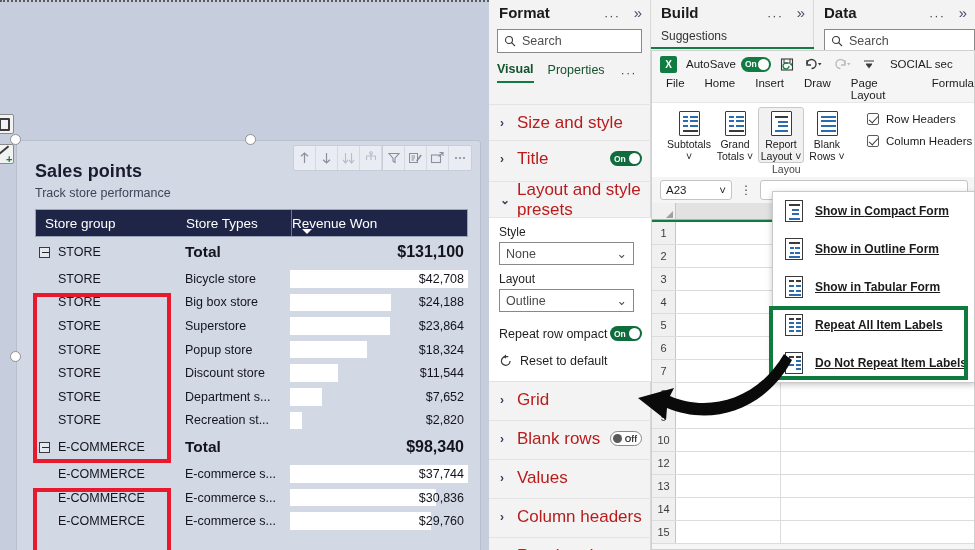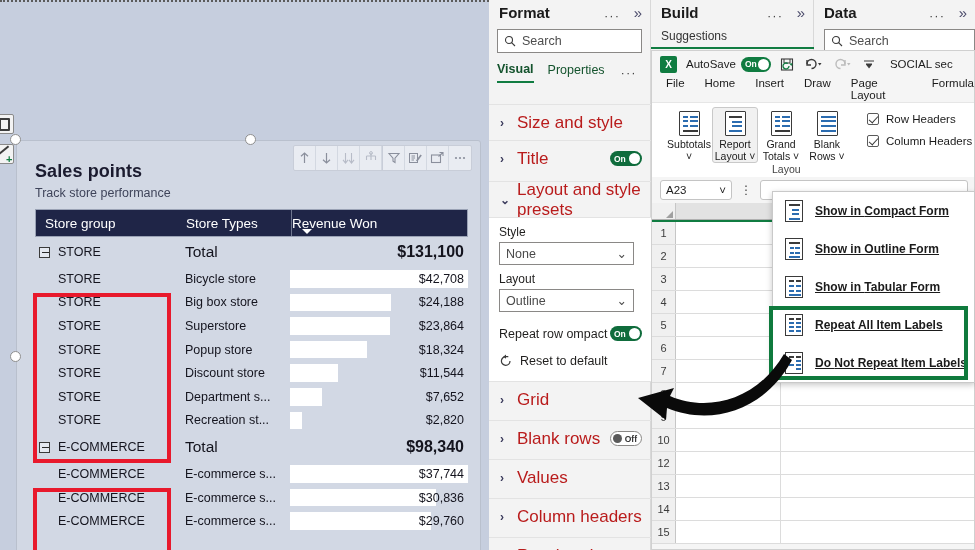--- a/index.html
+++ b/index.html
@@ -89,21 +89,21 @@
   .expander{
     width:11px;height:11px;border:1px solid #3a3a3a;background:#e4e8f0;
     margin-left:4px;margin-right:8px;position:relative;flex:none;
   }
   .expander:after{
     content:"";position:absolute;left:2px;top:4px;width:7px;height:1px;background:#2a2a2a;
   }
   .grouplabel{font-size:12.5px;}
   .grouplabel.indent{padding-left:23px;}
   .c-type{width:105px;font-size:12.5px;color:#14141e;overflow:hidden;white-space:nowrap;}
-  .c-type.bold{font-weight:normal;font-size:15.5px;}
+  .c-type.bold{font-weight:bold;font-size:15.5px;}
   .c-bar{flex:1;display:flex;align-items:center;justify-content:flex-end;position:relative;height:100%;}
   .bar{position:absolute;left:0;top:3px;bottom:3px;background:#ffffff;}
   .val{position:relative;font-size:12.5px;padding-right:4px;}
   .val.bold{font-weight:bold;font-size:16px;}
 
   
   .redbox{position:absolute;border:4px solid #e8192c;pointer-events:none;z-index:5;}
 
   
   #format-pane{
@@ -640,40 +640,40 @@
             <i style="left:10px;top:4px;width:8px;"></i>
           <i style="left:3px;top:8px;width:5px;"></i>
             <i style="left:10px;top:8px;width:8px;"></i>
           <i style="left:3px;top:13px;width:5px;"></i>
             <i style="left:10px;top:13px;width:8px;"></i>
           <i style="left:3px;top:18px;width:15px;background:#3a3a3a;"></i>
         </div>
         <span>Subtotals</span>
         <span>˅</span>
       </div>
-      <div class="rb-btn selected">
-        <div class="pt-icon">
-          <i style="left:3px;top:4px;width:13px;background:#3a3a3a;"></i>
-          <i style="left:6px;top:9px;width:10px;"></i>
-          <i style="left:6px;top:13px;width:10px;"></i>
-          <i style="left:3px;top:18px;width:13px;"></i>
-        </div>
-        <span>Report Layout ˅</span>
-      </div>
       <div class="rb-btn">
         <div class="pt-icon">
           <i style="left:3px;top:4px;width:5px;"></i>
             <i style="left:10px;top:4px;width:8px;"></i>
           <i style="left:3px;top:8px;width:5px;"></i>
             <i style="left:10px;top:8px;width:8px;"></i>
           <i style="left:3px;top:13px;width:5px;"></i>
             <i style="left:10px;top:13px;width:8px;"></i>
           <i style="left:3px;top:18px;width:15px;background:#3a3a3a;"></i>
         </div>
         <span>Grand Totals ˅</span>
+      </div>
+      <div class="rb-btn selected">
+        <div class="pt-icon">
+          <i style="left:3px;top:4px;width:13px;background:#3a3a3a;"></i>
+          <i style="left:6px;top:9px;width:10px;"></i>
+          <i style="left:6px;top:13px;width:10px;"></i>
+          <i style="left:3px;top:18px;width:13px;"></i>
+        </div>
+        <span>Report Layout ˅</span>
       </div>
       <div class="rb-btn">
         <div class="pt-icon">
           <i style="left:3px;top:4px;width:15px;"></i>
           <i style="left:3px;top:8px;width:15px;"></i>
           <i style="left:3px;top:13px;width:15px;"></i>
           <i style="left:3px;top:18px;width:15px;"></i>
         </div>
         <span>Blank Rows ˅</span>
       </div>

